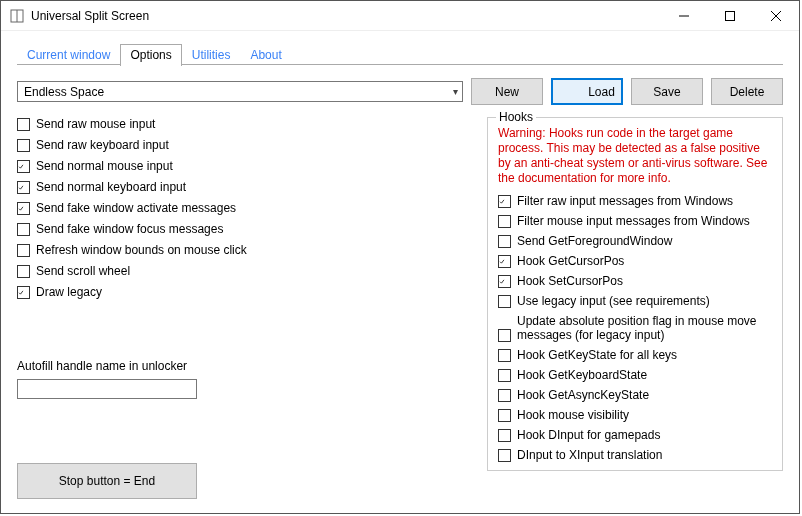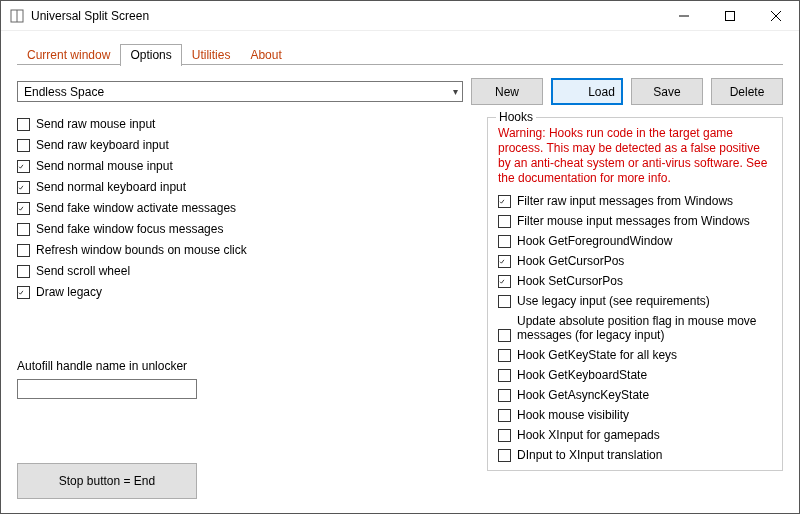--- a/index.html
+++ b/index.html
@@ -58,21 +58,21 @@
     border-bottom:none;
     position:relative;
     top:1px;
     background:#fff;
     cursor:default;
   }
   .tab.active {
     border-color:#aaa;
     z-index:2;
   }
-  .tab:not(.active) { color:#c2410c; }
+  .tab:not(.active) { color:#3b82f6; }
   .content {
     flex:1 1 auto;
     padding: 12px 16px 14px 16px;
     display:flex;
     flex-direction:column;
   }
   .toprow {
     display:flex;
     gap:8px;
     align-items:center;
@@ -329,21 +329,21 @@
                   </svg>
                 </div>
                 <span>Filter raw input messages from Windows</span>
               </div>
               <div class="chk">
                 <div class="chkbox"></div>
                 <span>Filter mouse input messages from Windows</span>
               </div>
               <div class="chk">
                 <div class="chkbox"></div>
-                <span>Hook GetForegroundWindow</span>
+                <span>Send GetForegroundWindow</span>
               </div>
               <div class="chk">
                 <div class="chkbox checked">
                   <svg width="11" height="11" viewBox="0 0 11 11">
                     <polyline points="2,6 4.5,8.5 9,2.5" fill="none" stroke="#000" stroke-width="1.4"></polyline>
                   </svg>
                 </div>
                 <span>Hook GetCursorPos</span>
               </div>
               <div class="chk">
@@ -373,21 +373,21 @@
               <div class="chk">
                 <div class="chkbox"></div>
                 <span>Hook GetAsyncKeyState</span>
               </div>
               <div class="chk">
                 <div class="chkbox"></div>
                 <span>Hook mouse visibility</span>
               </div>
               <div class="chk">
                 <div class="chkbox"></div>
-                <span>Hook XInput for gamepads</span>
+                <span>Hook DInput for gamepads</span>
               </div>
               <div class="chk">
                 <div class="chkbox"></div>
                 <span>DInput to XInput translation</span>
               </div>
             </div>
         </div>
       </div>
     </div>
 

